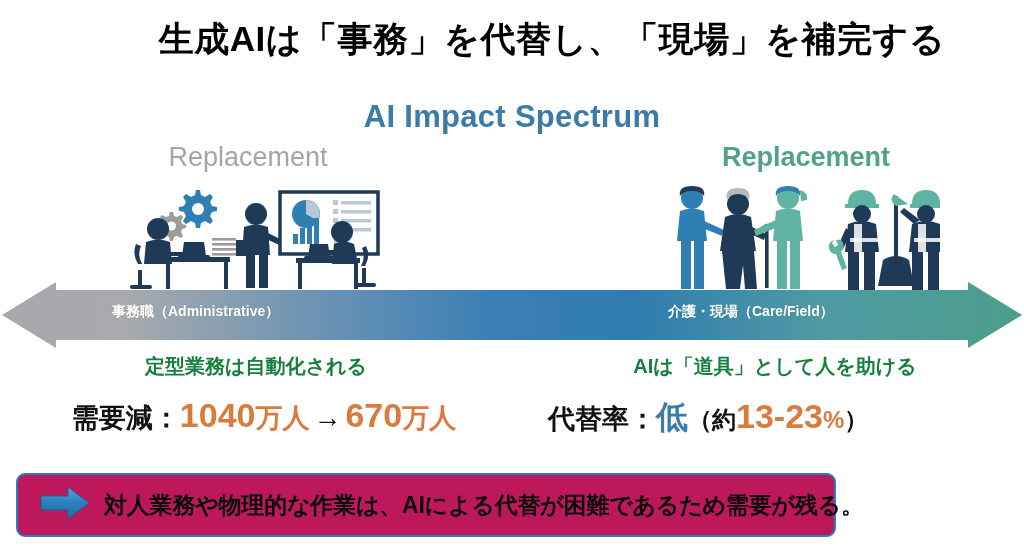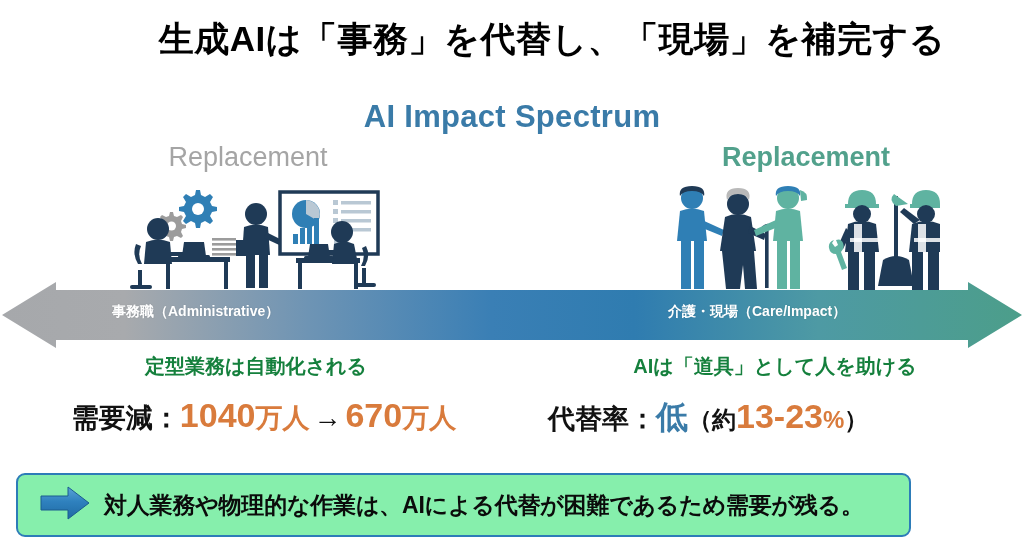--- a/index.html
+++ b/index.html
@@ -121,26 +121,26 @@
   .stat-arrow  { font-size: 28px; color: #111111; padding: 0 4px; }
   .stat-blue   { font-size: 32px; color: #3a7ba8; }
   .stat-paren  { font-size: 24px; color: #111111; }
   .stat-pct    { font-size: 24px; color: #d97b3c; }
 
   
   #callout-box {
     position: absolute;
     left: 16px;
     top: 473px;
-    width: 895px;
+    width: 820px;
     height: 64px;
     box-sizing: border-box;
     border: 2px solid #2d7cb8;
     border-radius: 9px;
-    background: #86efac;
+    background: #be185d;
     display: flex;
     align-items: center;
     padding-left: 22px;
   }
   #callout-arrow-icon {
     flex: 0 0 auto;
     margin-right: 14px;
     display: block;
   }
   #callout-text {
@@ -326,21 +326,21 @@
         <stop offset="48%" stop-color="#3a7fb5"></stop>
         <stop offset="62%" stop-color="#2f7cb0"></stop>
         <stop offset="80%" stop-color="#4e9aa4"></stop>
         <stop offset="100%" stop-color="#4c9e8a"></stop>
       </linearGradient>
     </defs>
     <polygon fill="url(#bandGrad)" points="2,33 56,0 56,8 968,8 968,0 1022,33 968,66 968,58 56,58 56,66"></polygon>
   </svg>
 </div>
 <div class="band-label" id="band-label-left">事務職（Administrative）</div>
-<div class="band-label" id="band-label-right">介護・現場（Care/Impact）</div>
+<div class="band-label" id="band-label-right">介護・現場（Care/Field）</div>
 
 <div class="caption" id="caption-left">定型業務は自動化される</div>
 <div class="caption" id="caption-right">AIは「道具」として人を助ける</div>
 
 <div class="stat" id="stat-left">
   <span class="stat-label">需要減：</span><span class="stat-num">1040</span><span class="stat-unit">万人</span><span class="stat-arrow">→</span><span class="stat-num">670</span><span class="stat-unit">万人</span>
 </div>
 
 <div class="stat" id="stat-right">
   <span class="stat-label">代替率：</span><span class="stat-blue">低</span><span class="stat-paren">（約</span><span class="stat-num">13-23</span><span class="stat-pct">%</span><span class="stat-paren">）</span>

